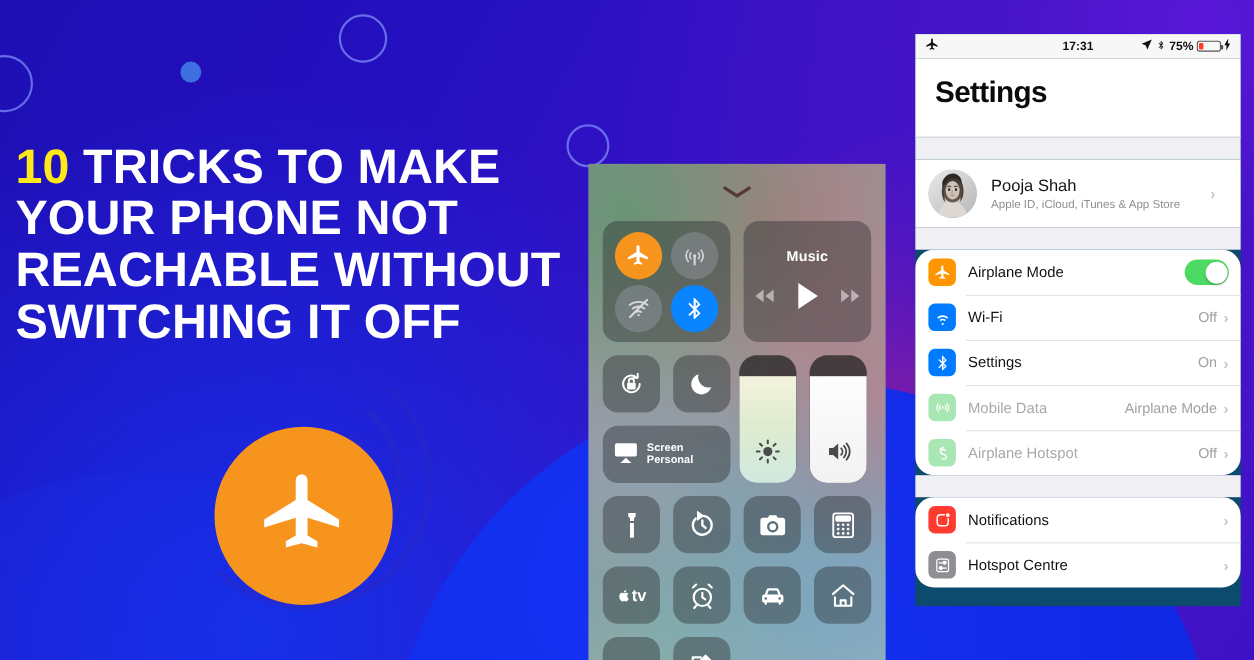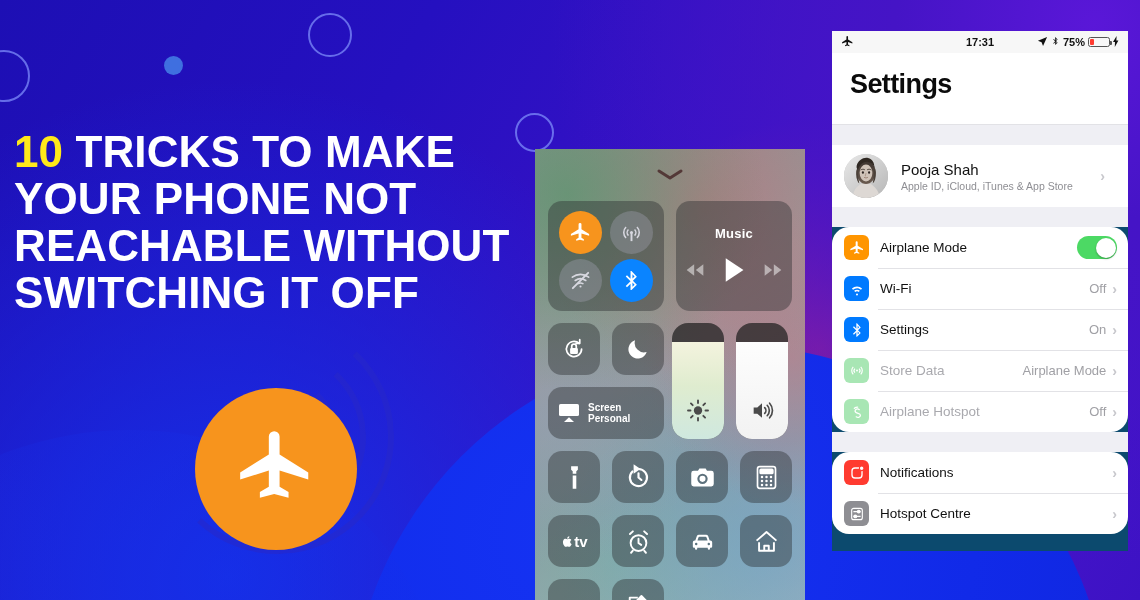--- a/index.html
+++ b/index.html
@@ -522,21 +522,21 @@
         <span class="chev">›</span>
       </div>
       <div class="srow">
         <div class="sicon" style="background: rgb(168, 230, 180);">
           <svg viewBox="0 0 24 24" style="fill:none;stroke:#fff;stroke-width:1.7">
             <circle cx="12" cy="11.4" r="1.5" style="fill:#fff;stroke:none"></circle>
             <path d="M8.9 8.3a4.4 4.4 0 0 0 0 6.2M15.1 8.3a4.4 4.4 0 0 1 0 6.2"></path>
             <path d="M6.4 5.8a7.9 7.9 0 0 0 0 11.2M17.6 5.8a7.9 7.9 0 0 1 0 11.2"></path>
           </svg>
         </div>
-        <div class="slabel dim">Store Data</div>
+        <div class="slabel dim">Mobile Data</div>
         <div class="svalue">Airplane Mode</div>
         <span class="chev">›</span>
       </div>
       <div class="srow">
         <div class="sicon" style="background: rgb(168, 230, 180);">
           <svg viewBox="0 0 24 24" style="fill:none;stroke:#fff;stroke-width:1.9;stroke-linecap:round">
             <path d="M15.5 8.5c-2.8-2.2-6.4-.9-6.4 1.9 0 2.4 2.6 3.1 4.6 3.6 2 .5 3.4 1.3 3.4 3 0 2.6-3.4 4.2-6.3 2.2"></path>
             <path d="M8 6.5c1.4-1.2 3.3-1.9 5-1.9"></path>
           </svg>
         </div>

